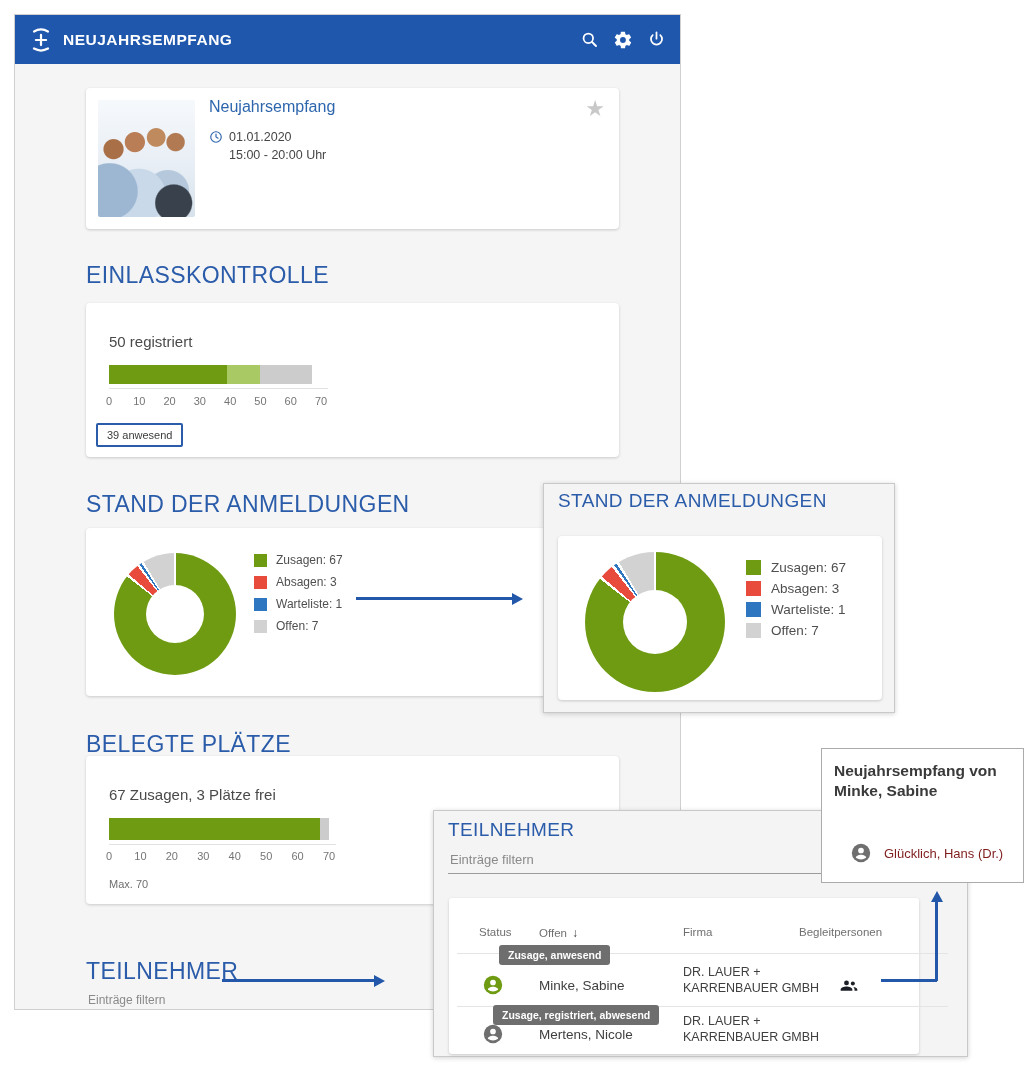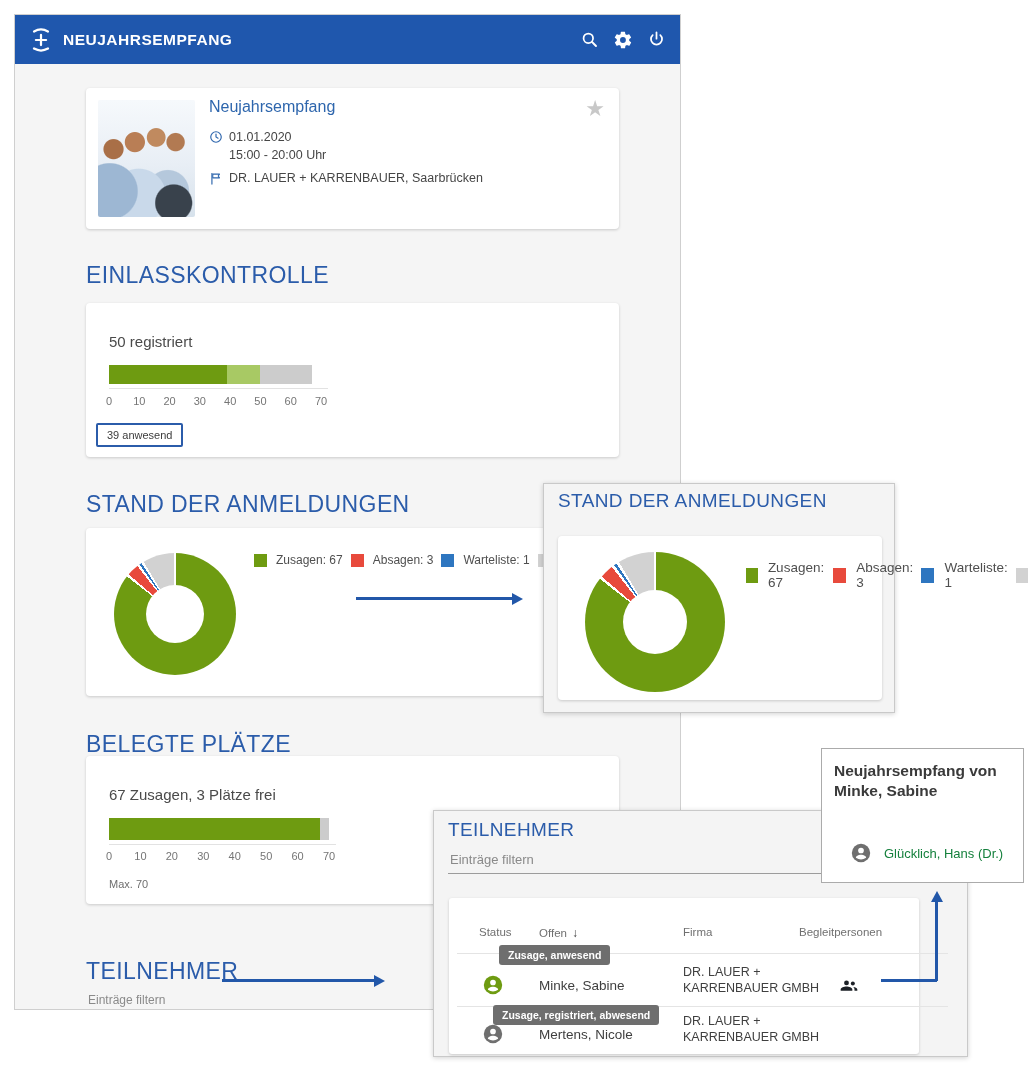--- a/index.html
+++ b/index.html
@@ -52,21 +52,21 @@
   .ticks span{position:absolute;top:0;transform:translateX(-50%);font-size:11px;color:#757575;}
   .tk0{left:0}.tk1{left:14.2857%}.tk2{left:28.5714%}.tk3{left:42.8571%}
   .tk4{left:57.1428%}.tk5{left:71.4285%}.tk6{left:85.7142%}.tk7{left:100%}
   .badge{position:absolute;left:10px;top:120px;border:2px solid #2b5caa;border-radius:2px;
          background:#fff;padding:4px 9px;font-size:11px;color:#3c3c3c;}
   .belegte-card{left:71px;top:741px;width:533px;height:148px;}
   .maxnote{position:absolute;left:23px;top:122px;font-size:11px;color:#6f6f6f;}
   
   .donut{position:absolute;border-radius:50%;cursor:pointer;}
   .donut .hole{position:absolute;background:#fff;border-radius:50%;}
-  .legend{position:absolute;display:flex;flex-direction:row;}
+  .legend{position:absolute;display:flex;flex-direction:column;}
   .legend .li{display:flex;align-items:center;}
   .legend .sw{display:inline-block;}
   .anmeld-card{left:71px;top:513px;width:533px;height:168px;}
   .anmeld-card .donut{left:28px;top:25px;width:122px;height:122px;}
   .anmeld-card .hole{left:32px;top:32px;width:58px;height:58px;}
   .anmeld-card .legend{left:168px;top:25px;gap:8px;}
   .anmeld-card .sw{width:13px;height:13px;margin-right:9px;}
   .anmeld-card .li{font-size:12px;color:#4f4f4f;}
   
   .filter-text{position:absolute;left:71px;top:977px;width:200px;background:transparent;border:none;
@@ -114,21 +114,21 @@
   .row-tt{position:absolute;background:#6e6e6e;border-radius:3px;color:#fff;font-size:10.5px;
         font-weight:bold;padding:4px 9px;z-index:3;white-space:nowrap;}
   .cell-name{position:absolute;font-size:13.5px;color:#3f3f3f;}
   .cell-firm{position:absolute;font-size:12.5px;color:#3f3f3f;line-height:16px;}
   .picon{position:absolute;cursor:pointer;}
   
   .popup3{left:821px;top:748px;width:203px;height:135px;background:#fff;border:1px solid #ababab;
         z-index:30;box-shadow:none;}
   .popup3 .ptitle{position:absolute;left:12px;top:12px;font-size:15.5px;font-weight:bold;
         color:#3a3a3a;line-height:20px;}
-  .popup3 .entry{position:absolute;left:62px;top:97px;font-size:13px;color:#15803d;}
+  .popup3 .entry{position:absolute;left:62px;top:97px;font-size:13px;color:#7f1d1d;}
   .popup3 .picon{left:28px;top:93px;}
 </style>
 </head>
 <body>
 
 <div class="canvas">
 
   <div class="window">
 
     <div class="appbar">
@@ -169,29 +169,20 @@
       <div class="ev-row ev-date">
         <span>
           <svg width="14" height="14" viewBox="0 0 24 24">
               <circle cx="12" cy="12" r="9" fill="none" stroke="#2e66ad" stroke-width="2"></circle>
               <path d="M12 7v5l3.5 2" fill="none" stroke="#2e66ad" stroke-width="2" stroke-linecap="round"></path>
             </svg>
         </span>
         <span>01.01.2020</span>
       </div>
       <div class="ev-time">15:00 - 20:00 Uhr</div>
-      <div class="ev-row ev-loc">
-        <span>
-          <svg width="14" height="15" viewBox="0 0 24 24">
-              <path d="M5 3.5v18" stroke="#2e66ad" stroke-width="2" stroke-linecap="round"></path>
-              <path d="M6.5 4.5h11.5l-2.3 3.2 2.3 3.2H6.5z" fill="none" stroke="#2e66ad" stroke-width="1.8" stroke-linejoin="round"></path>
-            </svg>
-        </span>
-        <span>DR. LAUER + KARRENBAUER, Saarbrücken</span>
-      </div>
       <span class="star">★</span>
     </div>
 
     <div class="sechead" style="top:247px">EINLASSKONTROLLE</div>
     <div class="card einlass-card">
       <div class="bar-label">50 registriert</div>
       <div class="stackbar" style="top:62px;width:212px;height:19px">
         <div class="seg" style="width: 55.7143%; background: rgb(110, 155, 17);"></div>
         <div class="seg" style="width: 15.7143%; background: rgb(168, 201, 100);"></div>
         <div class="seg" style="width: 24.2857%; background: rgb(204, 204, 204);"></div>

